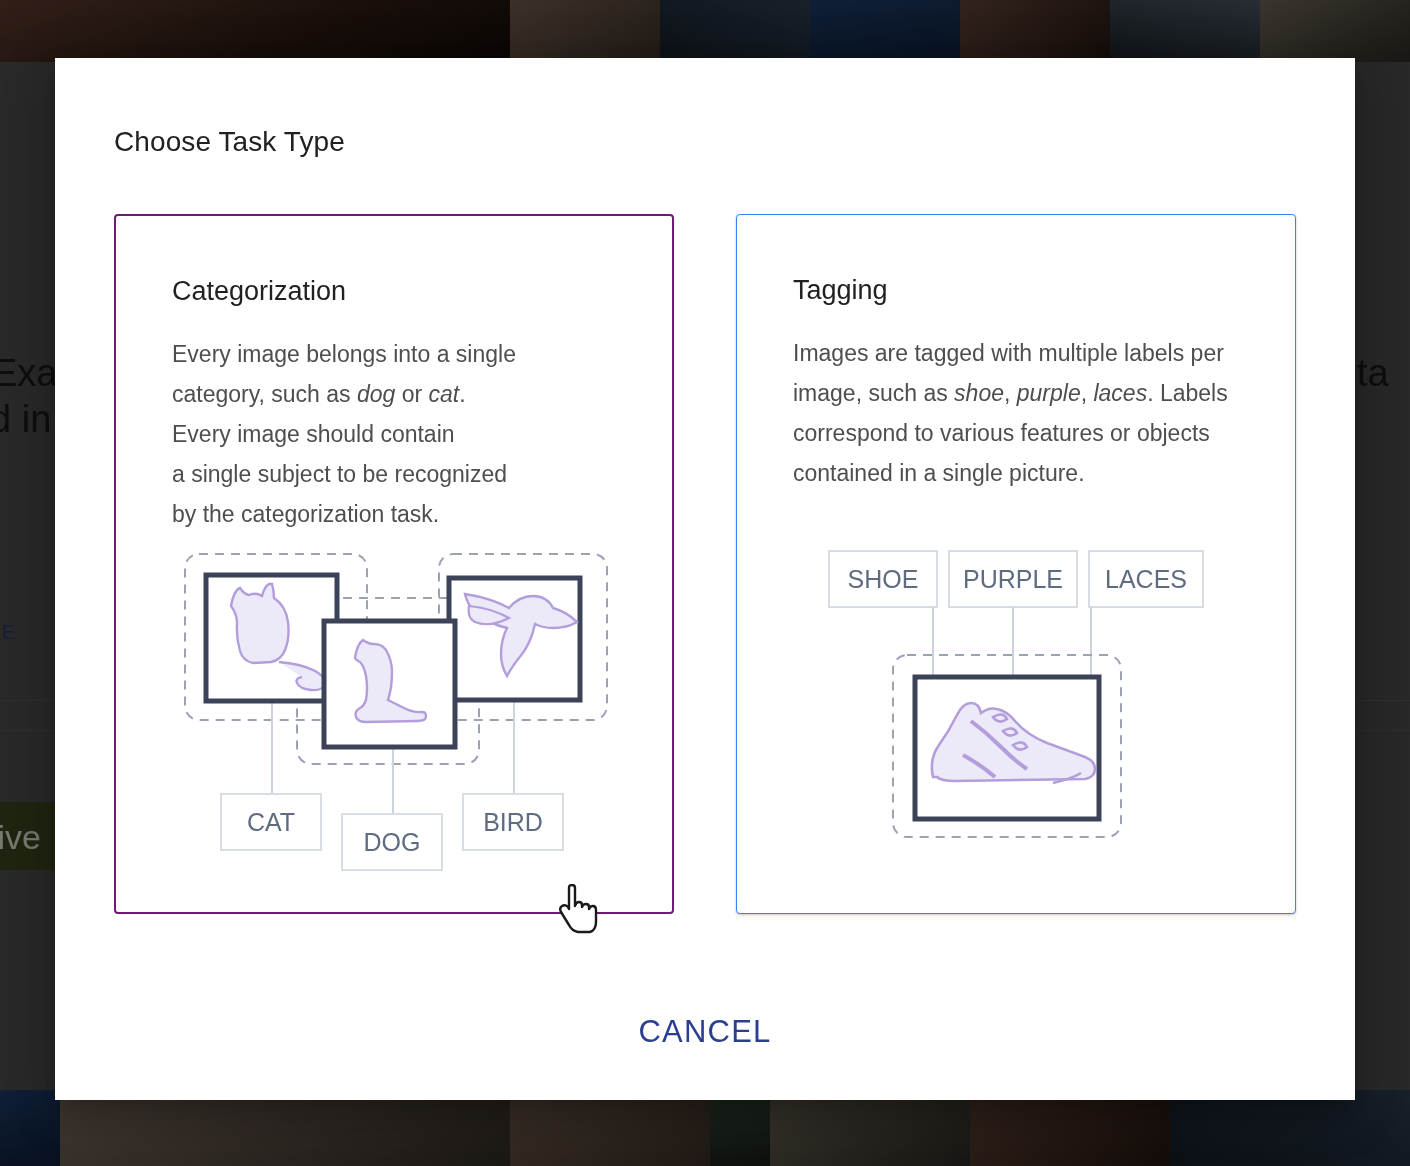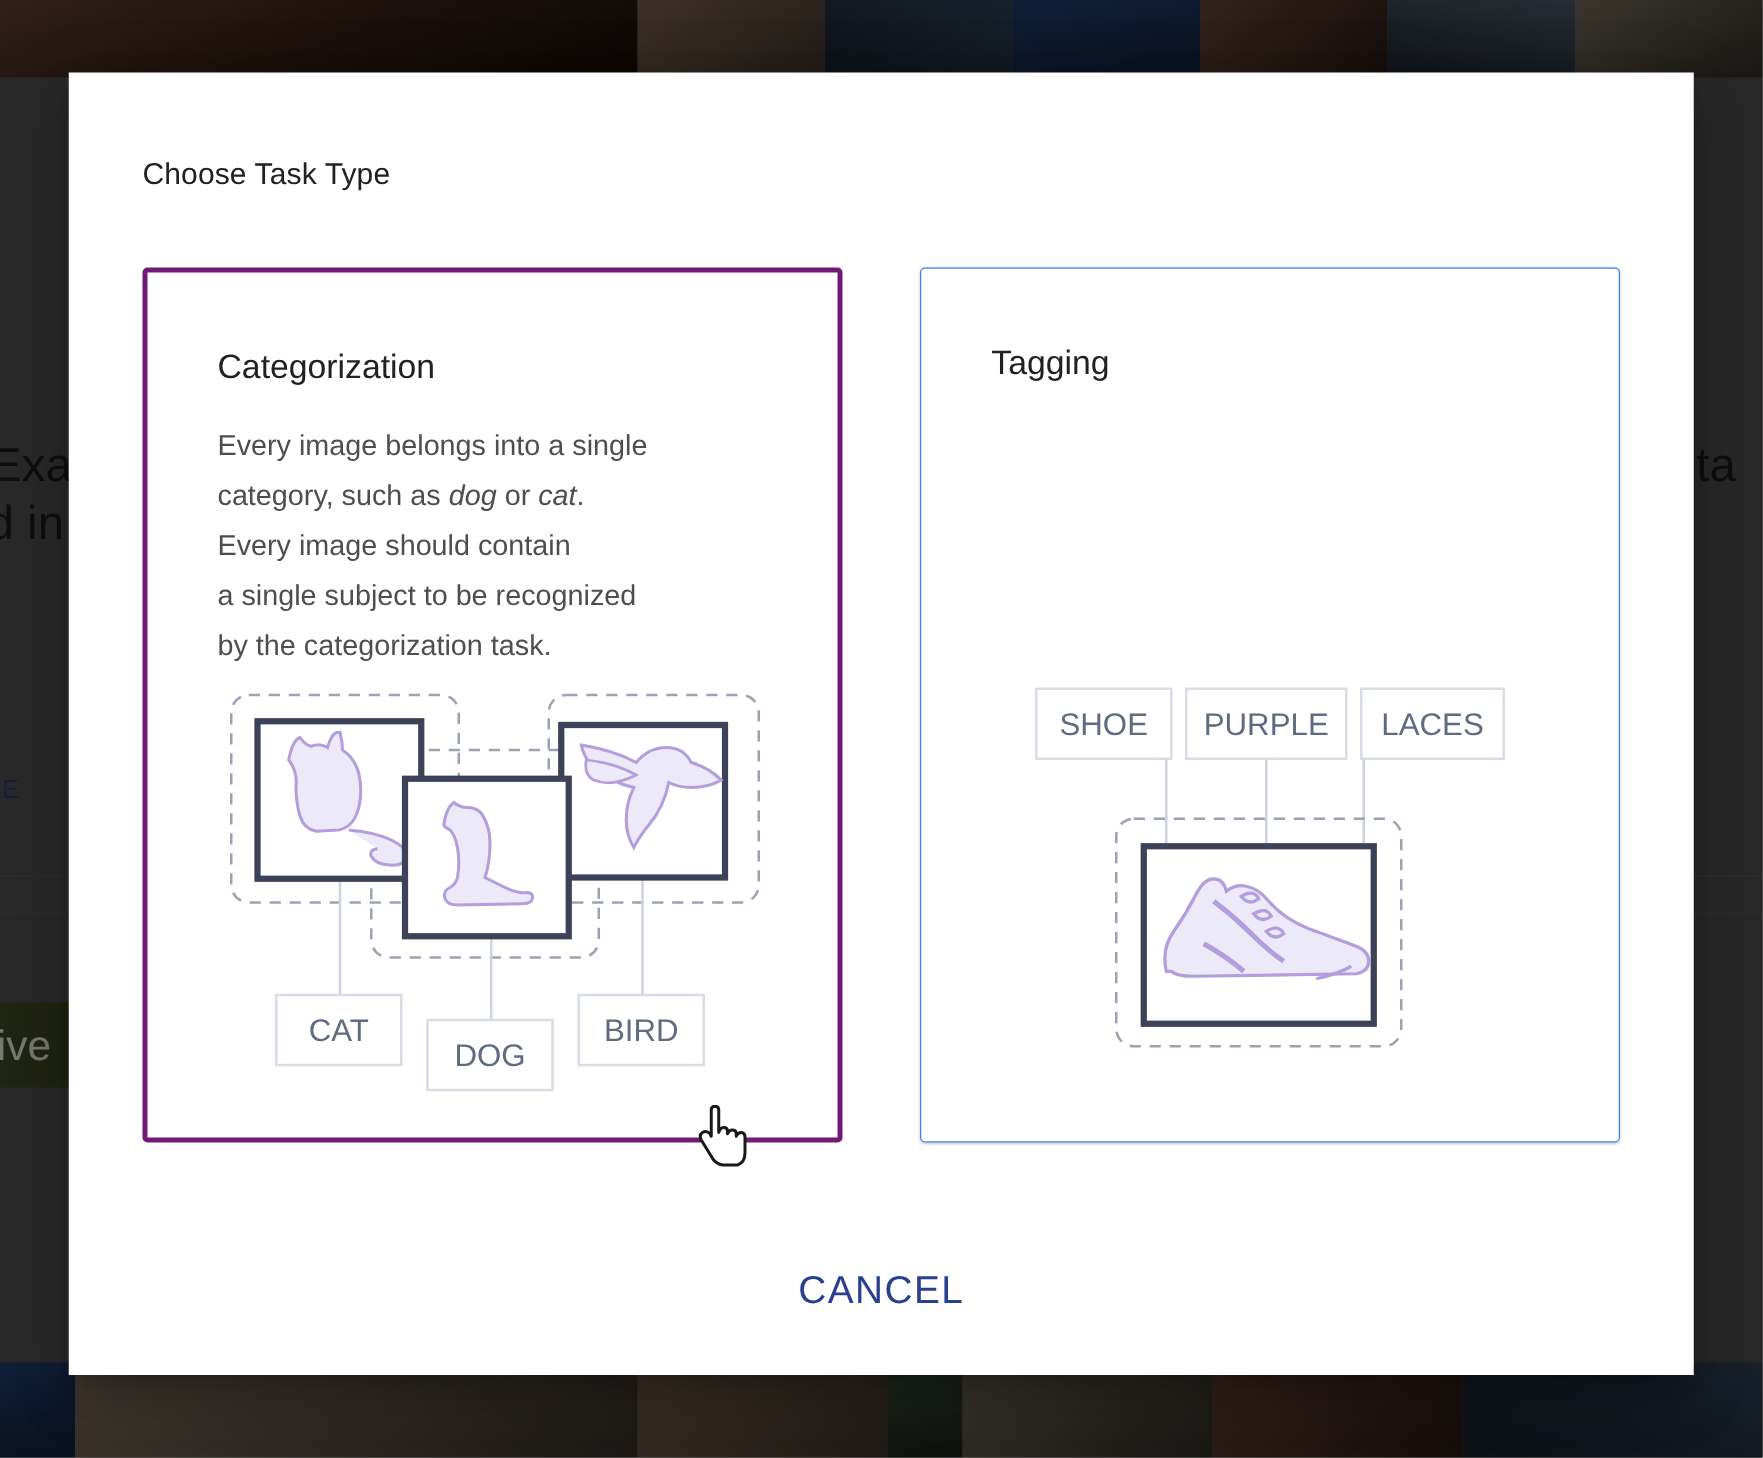--- a/index.html
+++ b/index.html
@@ -93,21 +93,21 @@
     background: #ffffff;
     box-shadow: 0 11px 15px -7px rgba(0,0,0,.2),
                 0 24px 38px 3px rgba(0,0,0,.14),
                 0 9px 46px 8px rgba(0,0,0,.12);
     z-index: 10;
   }
 
   #modal-title {
     position: absolute;
     left: 59px; top: 68px;
-    font-size: 24px;
+    font-size: 28px;
     font-weight: 400;
     color: #202124;
     letter-spacing: .1px;
     text-align: center;
   }
 
   #cards {
     position: absolute;
     left: 59px; top: 156px;
     width: 1182px; height: 700px;
@@ -116,21 +116,21 @@
   }
 
   .card {
     position: relative;
     width: 560px;
     background: #fff;
     border-radius: 4px;
     overflow: hidden;
   }
   .card.selected {
-    border: 4px solid #701a75;
+    border: 2px solid #701a75;
   }
   .card.unselected {
     border: 1px solid #3b82f6;
     box-shadow: 0 1px 3px rgba(0,0,0,.14), 0 1px 2px rgba(0,0,0,.10);
   }
 
   .card-title {
     position: absolute;
     left: 56px; top: 60px;
     font-size: 27px;
@@ -278,20 +278,23 @@
           <g>
             <rect x="294" y="248" width="100" height="56" fill="#ffffff" stroke="#d8dde5" stroke-width="2"></rect>
             <text x="344" y="285" text-anchor="middle" font-family="Liberation Sans, sans-serif" font-size="25" fill="#5f6b80">BIRD</text>
           </g>
         </svg>
       </div>
     </div>
 
     <div class="card unselected">
       <div class="card-title">Tagging</div>
+      <div class="card-desc">
+        Images are tagged with multiple labels per image, such as <em>shoe</em>, <em>purple</em>, <em>laces</em>. Labels correspond to various features or objects contained in a single picture.
+      </div>
 
       <div class="card-figure">
         <svg width="390" height="330" viewBox="0 0 390 330">
 
           <g>
             <rect x="8" y="6" width="108" height="56" fill="#ffffff" stroke="#d8dde5" stroke-width="2"></rect>
             <text x="62" y="43" text-anchor="middle" font-family="Liberation Sans, sans-serif" font-size="25" fill="#5f6b80">SHOE</text>
           </g>
           <g>
             <rect x="128" y="6" width="128" height="56" fill="#ffffff" stroke="#d8dde5" stroke-width="2"></rect>

